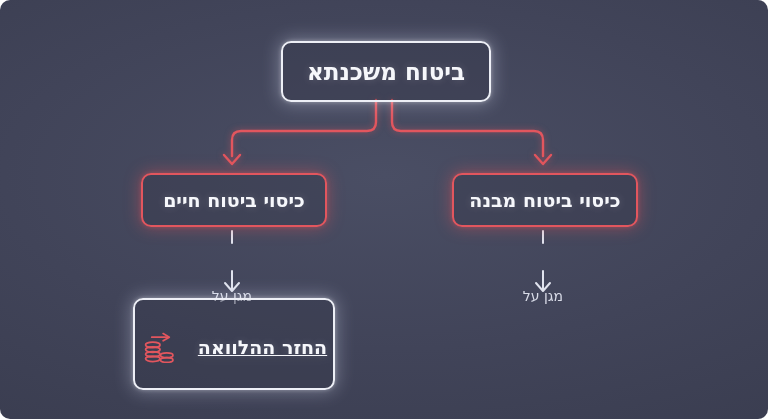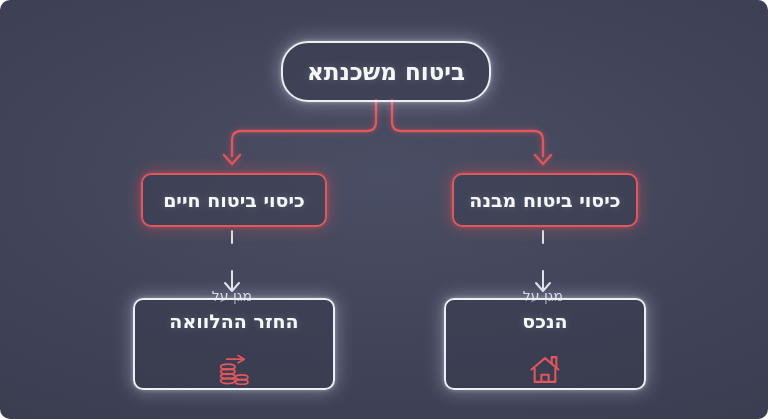--- a/index.html
+++ b/index.html
@@ -19,24 +19,24 @@
     text-shadow:0 0 8px rgba(255,255,255,0.18);
   }
   .node-white{
     border:2px solid #edeff6;
     box-shadow:0 0 18px 2px rgba(228,234,255,0.32), 0 0 4px rgba(255,255,255,0.35);
   }
   .node-red{
     border:2px solid #e2565e;
     box-shadow:0 0 16px 1px rgba(226,86,94,0.42), 0 0 4px rgba(226,86,94,0.35);
   }
-  .root-node{left:281px;top:41px;width:206px;height:57px;font-size:23px;border-radius:27px;}
+  .root-node{left:281px;top:41px;width:206px;height:57px;font-size:23px;}
   .mid-left{left:141px;top:173px;width:182px;height:50px;font-size:19px;}
   .mid-right{left:452px;top:173px;width:182px;height:50px;font-size:19px;}
-  .leaf{flex-direction:column;gap:21px;padding-top:6px;}
+  .leaf{flex-direction:row;gap:21px;padding-top:6px;text-decoration:underline;}
   .leaf-left{left:133px;top:298px;width:198px;height:82px;font-size:19px;}
   .leaf-right{left:444px;top:298px;width:198px;height:82px;font-size:19px;}
   .edge-label{
     position:absolute;width:90px;text-align:center;color:#d9dce8;
     font-size:14px;font-weight:400;text-shadow:none;margin-top:41px;
   }
   .edge-label-left{left:187px;top:247px;}
   .edge-label-right{left:498px;top:247px;}
   .leaf-icon{display:block;margin-top:1px;}
 </style>
@@ -82,23 +82,14 @@
       <path d="M 10 5 L 26 5"></path>
       <path d="M 21 1.5 L 27 5 L 21 8.5"></path>
       <ellipse cx="11" cy="12.5" rx="7" ry="2.6"></ellipse>
       <ellipse cx="11" cy="17" rx="7" ry="2.6"></ellipse>
       <ellipse cx="11" cy="21.5" rx="7" ry="2.6"></ellipse>
       <ellipse cx="11" cy="26" rx="7" ry="2.6"></ellipse>
       <ellipse cx="24.5" cy="22.5" rx="6" ry="2.3"></ellipse>
       <ellipse cx="24.5" cy="27" rx="6" ry="2.3"></ellipse>
     </svg>
   </div>
-  <div class="node node-white leaf leaf-right">
-    <span>הנכס</span>
-    <svg class="leaf-icon" width="36" height="31" viewBox="0 0 34 30" fill="none" stroke="#e2565e" stroke-width="2" stroke-linecap="round" stroke-linejoin="round">
-      <path d="M 4 15 L 17 4 L 30 15"></path>
-      <path d="M 23.5 8.5 L 23.5 3 L 28 3 L 28 12.5"></path>
-      <path d="M 7 14 L 7 27 L 27 27 L 27 14"></path>
-      <path d="M 13.5 27 L 13.5 20 L 20.5 20 L 20.5 27"></path>
-    </svg>
-  </div>
 
 </div>
 
 </body></html>

